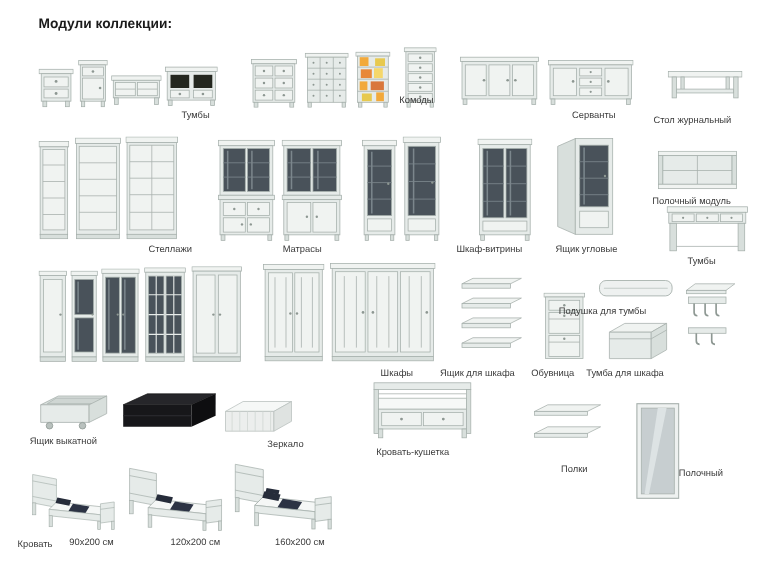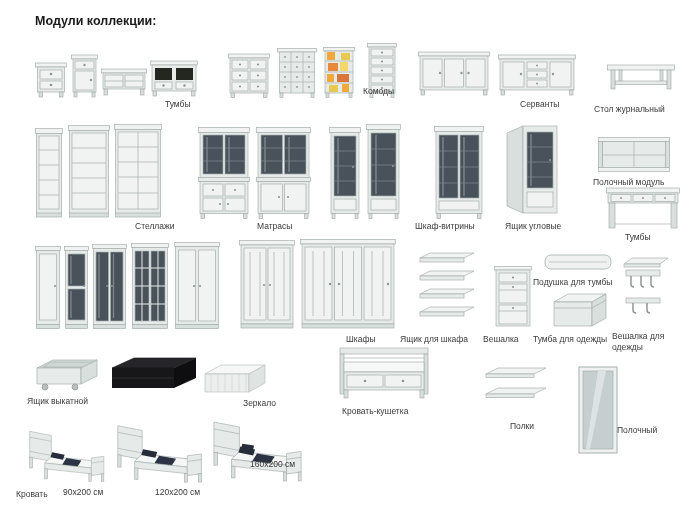--- a/index.html
+++ b/index.html
@@ -546,62 +546,61 @@
         <circle class="kn" cx="19" cy="11.5" r="1.1"></circle>
       <rect class="f3" x="5" y="18" width="28" height="19"></rect>
         <line class="ln" x1="5" y1="24" x2="33" y2="24"></line>
         <circle class="kn" cx="19" cy="21" r="1.1"></circle>
       <rect class="f3" x="5" y="39" width="28" height="19"></rect>
         <line class="ln" x1="5" y1="45" x2="33" y2="45"></line>
         <circle class="kn" cx="19" cy="42" r="1.1"></circle>
     </svg>
   </div>
 
-  <div class="lbl" style="left:483px;top:334px;width:60px">Вешалка</div>
+  <div class="lbl" style="left:483px;top:334px;width:60px">Обувница</div>
 
   <div class="item" style="left:544px;top:252px">
     <svg width="68" height="22">
       <rect x="1" y="3" width="66" height="14" rx="6" fill="#eef1f0" stroke="#a6b0ac" stroke-width="0.8"></rect>
       <line x1="5" y1="10" x2="63" y2="10" stroke="#c3cbc8" stroke-width="1"></line>
     </svg>
   </div>
 
-  <div class="lbl" style="left:533px;top:277px;width:90px">Подушка для тумбы</div>
+  <div class="lbl" style="left:508px;top:277px;width:90px">Подушка для тумбы</div>
 
   <div class="item" style="left:548px;top:292px">
     <svg width="62" height="38">
       <polygon class="f3" points="6,10 44,10 58,2 20,2"></polygon>
       <polygon class="f1" points="6,10 44,10 44,34 6,34"></polygon>
       <polygon class="f2" points="44,10 58,2 58,26 44,34"></polygon>
       <line class="ln" x1="6" y1="16" x2="44" y2="16"></line>
         <line class="ln" x1="44" y1="16" x2="58" y2="8"></line>
     </svg>
   </div>
 
-  <div class="lbl" style="left:533px;top:334px;width:90px">Тумба для одежды</div>
+  <div class="lbl" style="left:533px;top:334px;width:90px">Тумба для шкафа</div>
 
   <div class="item" style="left:622px;top:250px">
     <svg width="48" height="78">
       <polygon class="f3" points="2,14 38,14 46,8 10,8"></polygon>
       <rect class="f1" x="2" y="14" width="36" height="3"></rect>
       <rect class="f1" x="4" y="20" width="34" height="6"></rect>
       <g stroke="#8d9792" stroke-width="1.5" fill="none">
         <path d="M9,26 v8 q0,3 3,3"></path>
           <path d="M19,26 v8 q0,3 3,3"></path>
           <path d="M29,26 v8 q0,3 3,3"></path>
       </g>
       <rect class="f1" x="4" y="48" width="34" height="5"></rect>
       <g stroke="#8d9792" stroke-width="1.5" fill="none">
         <path d="M11,53 v7 q0,3 3,3"></path>
           <path d="M25,53 v7 q0,3 3,3"></path>
       </g>
     </svg>
   </div>
 
-  <div class="lbl" style="left:612px;top:331px;width:70px">Вешалка для одежды</div>
 
   <div class="item" style="left:33px;top:358px">
     <svg width="68" height="34">
       <polygon class="f2" points="4,10 48,10 64,2 20,2"></polygon>
       <polygon points="10,9 52,9 60,4 18,4" fill="#cfd6d3" stroke="#a6b0ac" stroke-width="0.6"></polygon>
       <polygon class="f1" points="4,10 48,10 48,26 4,26"></polygon>
       <polygon class="f2" points="48,10 64,2 64,18 48,26"></polygon>
       <circle cx="12" cy="29" r="3" fill="#b9c1be" stroke="#8d9792" stroke-width="0.7"></circle>
       <circle cx="42" cy="29" r="3" fill="#b9c1be" stroke="#8d9792" stroke-width="0.7"></circle>
     </svg>
@@ -727,15 +726,15 @@
       <rect class="f2" x="22" y="49" width="3.5" height="12"></rect>
         <rect class="f2" x="75" y="55" width="3" height="9"></rect>
       <rect class="f2" x="90" y="55" width="3" height="9"></rect>
         <rect class="f2" x="4" y="35" width="3.5" height="13"></rect>
     </svg>
   </div>
 
   <div class="lbl" style="left:16px;top:489px;width:60px">Кровать</div>
   <div class="lbl" style="left:63px;top:487px;width:60px">90x200 см</div>
   <div class="lbl" style="left:155px;top:487px;width:60px">120x200 см</div>
-  <div class="lbl" style="left:250px;top:459px;width:60px">160x200 см</div>
+  <div class="lbl" style="left:250px;top:487px;width:60px">160x200 см</div>
 
 </div>
 
 </body></html>

